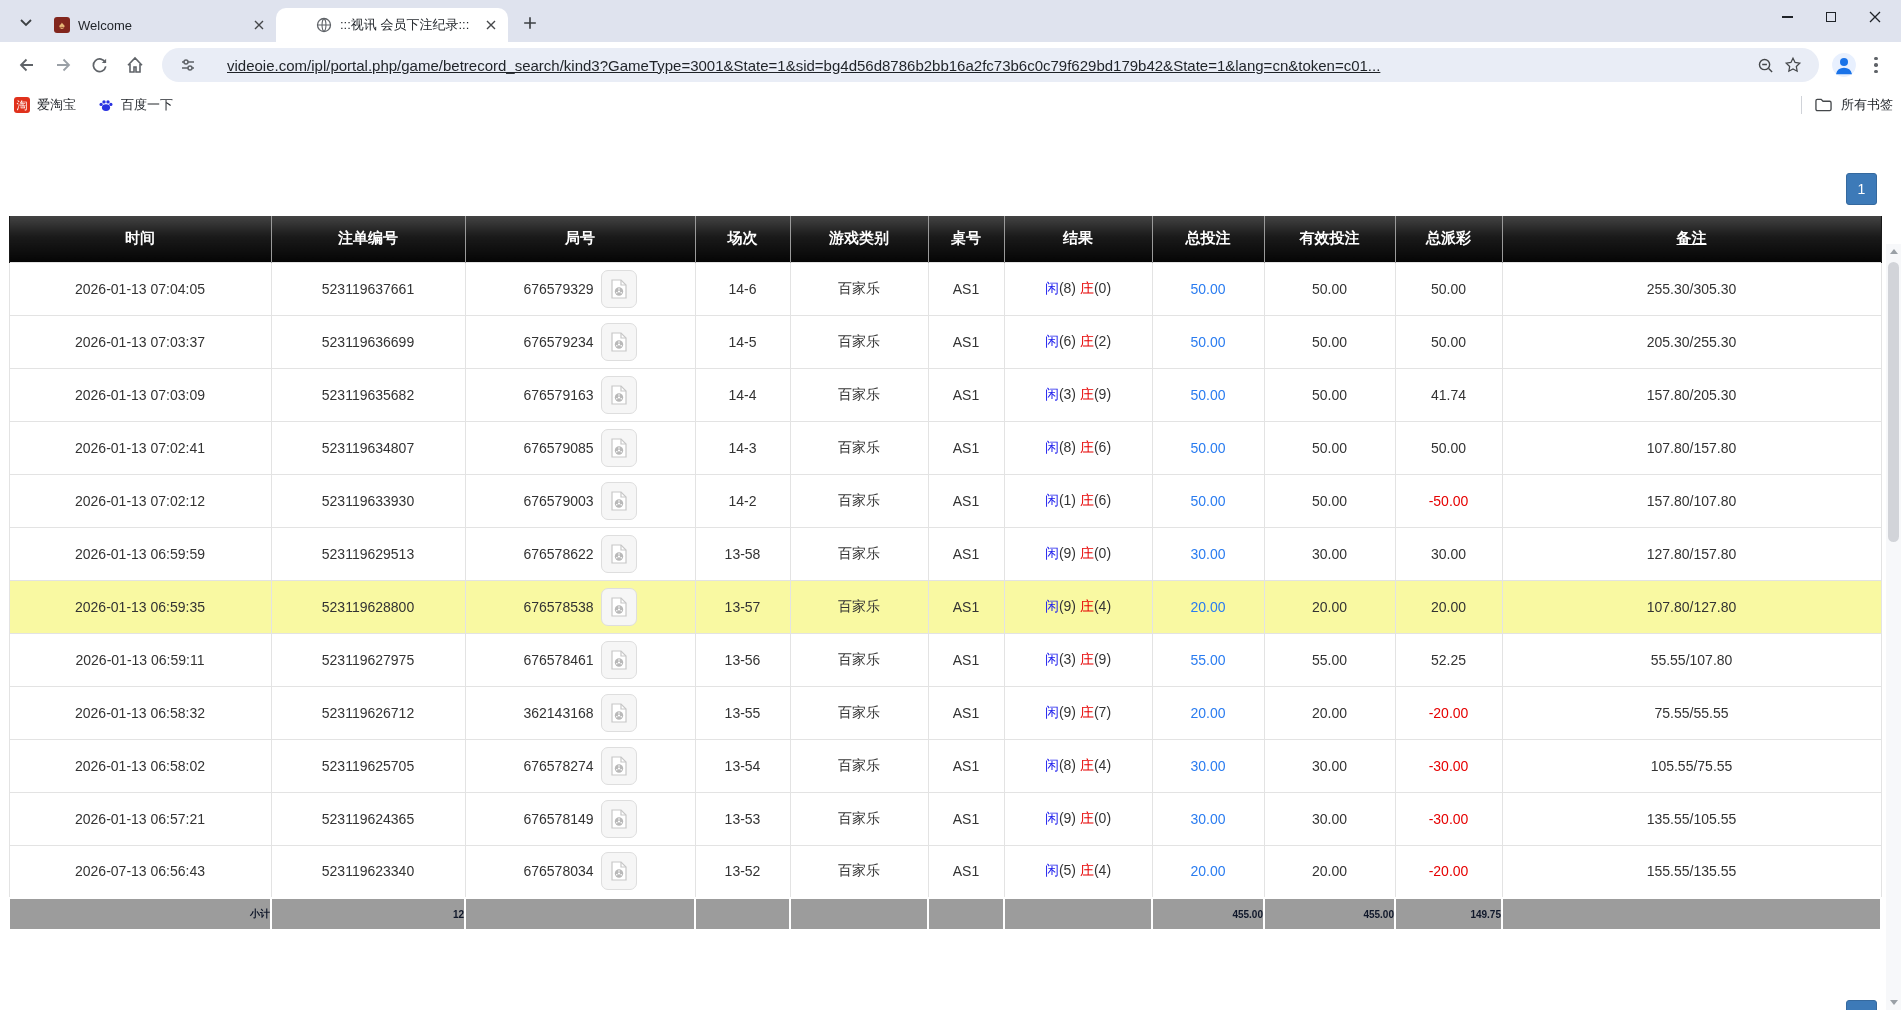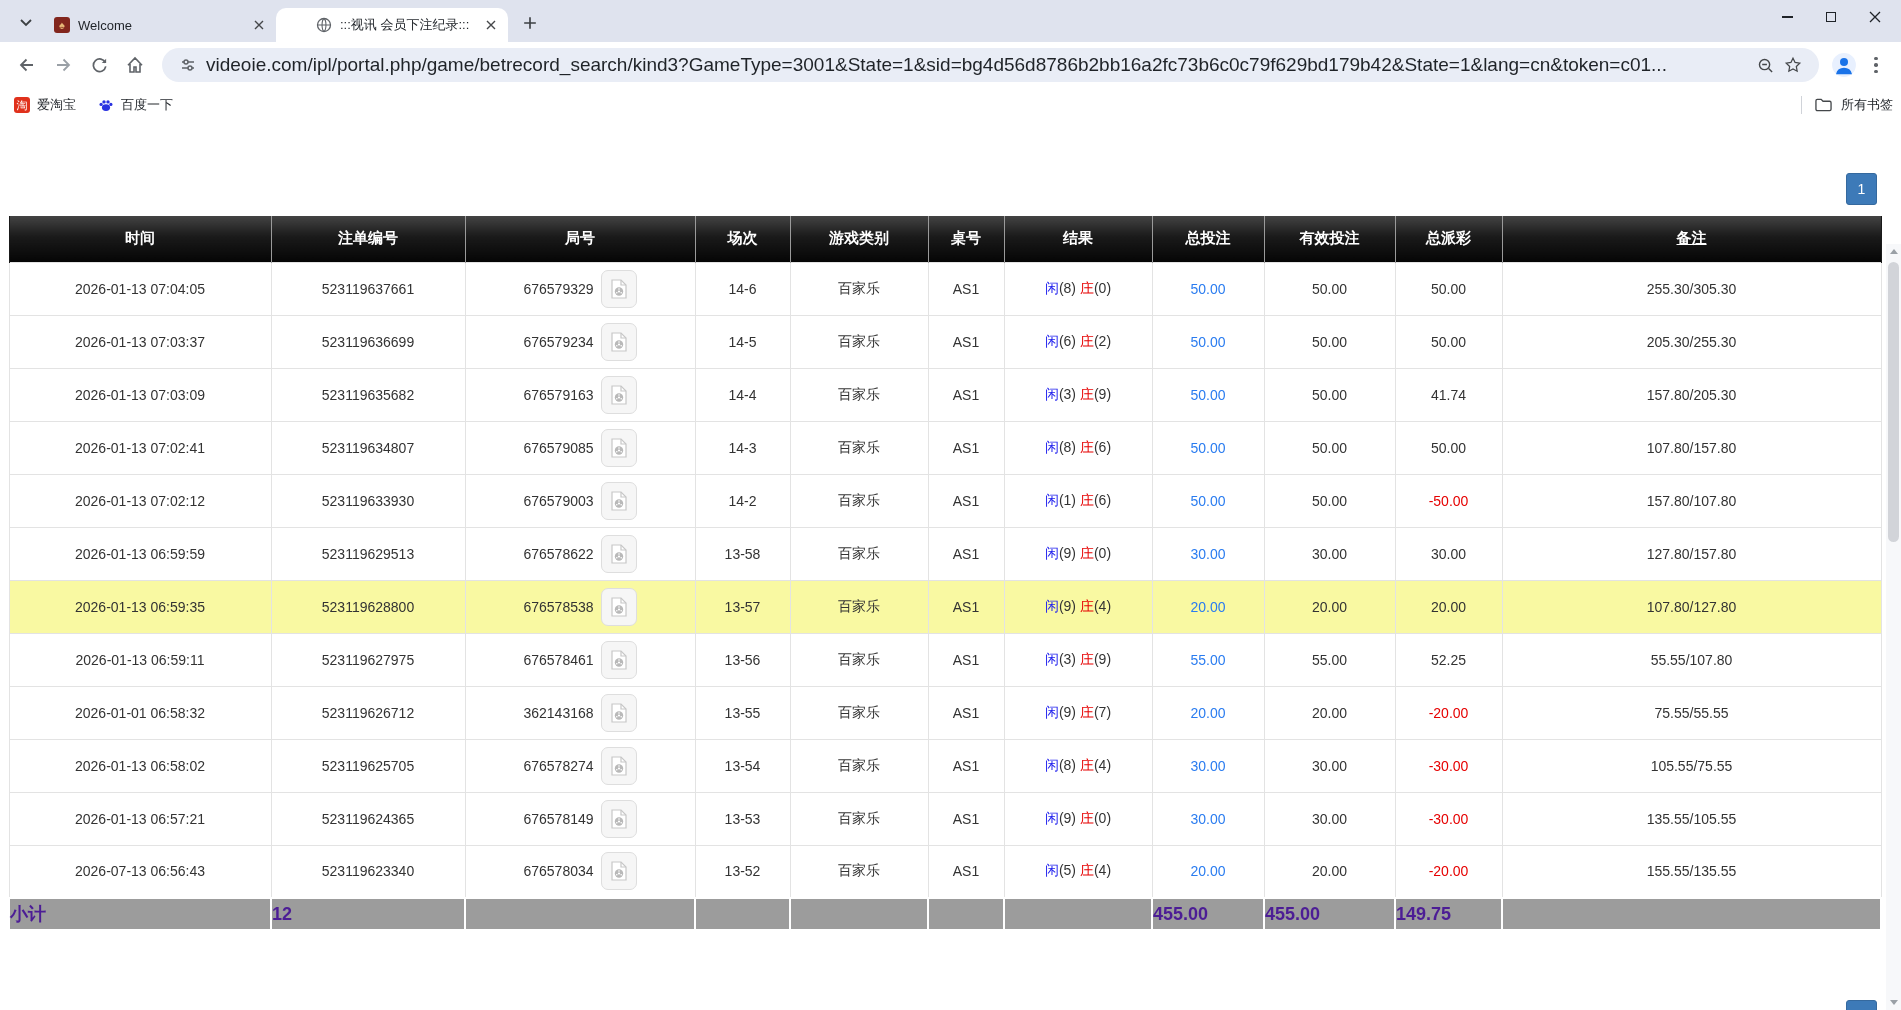--- a/index.html
+++ b/index.html
@@ -17,21 +17,21 @@
   .newtab { width:28px; height:28px; margin:0 0 5px 8px; display:flex; align-items:center; justify-content:center; border-radius:50%; }
   .win-controls { position:absolute; right:4px; top:0; height:34px; display:flex; }
   .wc { width:44px; height:34px; display:flex; align-items:center; justify-content:center; }
   .wc-min i { display:block; width:11px; height:2px; background:#1f2328; }
   .wc-max i { display:block; width:10px; height:10px; border:1.5px solid #1f2328; }
 
   
   .toolbar { height:46px; background:#fff; display:flex; align-items:center; padding:0 10px; }
   .tb-btn { width:34px; height:34px; border-radius:50%; display:flex; align-items:center; justify-content:center; flex:0 0 auto; margin-right:2px; }
   .omnibox { flex:1; min-width:0; height:34px; background:#e9edf6; border-radius:17px; display:flex; align-items:center; padding:0 12px; margin:0 8px; }
-  .omnibox .url { flex:1; min-width:0; font-size:19px; color:#1f2328; white-space:nowrap; overflow:hidden; margin-left:4px; }
+  .omnibox .url { flex:1; min-width:0; font-size:15px; color:#1f2328; white-space:nowrap; overflow:hidden; margin-left:25px;text-decoration:underline; }
   .omni-ico { flex:0 0 auto; display:flex; align-items:center; justify-content:center; width:28px; height:28px; border-radius:50%; }
   .avatar-btn { width:34px; height:34px; display:flex; align-items:center; justify-content:center; flex:0 0 auto; }
   .menu-btn { width:30px; height:34px; display:flex; flex-direction:column; align-items:center; justify-content:center; gap:3px; flex:0 0 auto; }
   .menu-btn i { width:3.5px; height:3.5px; border-radius:50%; background:#5f6368; }
 
   
   .bookmarks { height:34px; background:#fff; display:flex; align-items:center; padding:0 14px; font-size:13px; color:#1f2328; position:relative; }
   .bm-item { display:flex; align-items:center; gap:7px; margin-right:22px; }
   .taobao-ico { width:16px; height:16px; border-radius:3px; background:#e0311c; color:#fff; font-size:11px; line-height:16px; text-align:center; }
   .bm-right { position:absolute; right:8px; display:flex; align-items:center; gap:9px; }
@@ -49,21 +49,21 @@
   thead th:last-child { border-right:1px solid #1a1a1a;text-decoration:underline; }
   tbody td { height:53px; border:1px solid #e3e3e3; text-align:center; background:#fff; }
   tbody tr.hl td { background:#f9f9a2; }
   .round-wrap { display:flex; align-items:center; justify-content:center; gap:7px; }
   .video-btn { width:36px; height:38px; background:#f6f6f6; border:1px solid #dedede; border-radius:7px; display:inline-flex; align-items:center; justify-content:center; }
   .blue { color:#2a7cf0; }
   .neg { color:#e60000; }
   .player { color:#2222ee; }
   .banker { color:#e60000; }
   .score { color:#333; }
-  tfoot td { height:32px; background:#9c9c9c; color:#4c1d95; font-weight:bold; font-size:18px; text-align:left; border:2px solid #fff; }
+  tfoot td { height:32px; background:#9c9c9c; color:#0f172a; font-weight:bold; font-size:10px; text-align:right; border:2px solid #fff; }
 
   
   .scrollbar { position:absolute; right:0; top:122px; bottom:0; width:15px; background:#f7f8fa; }
   .sb-up { height:15px; display:flex; align-items:center; justify-content:center; }
   .sb-up i { width:0; height:0; border-left:4px solid transparent; border-right:4px solid transparent; border-bottom:5px solid #9aa0a6; }
   .sb-down { position:absolute; bottom:0; left:0; right:0; height:15px; display:flex; align-items:center; justify-content:center; }
   .sb-down i { width:0; height:0; border-left:4px solid transparent; border-right:4px solid transparent; border-top:5px solid #9aa0a6; }
   .sb-thumb { position:absolute; top:18px; left:2px; width:11px; height:280px; border-radius:6px; background:#d2d4d9; }
 </style>
 </head>
@@ -463,21 +463,21 @@
           <td>13-56</td>
           <td>百家乐</td>
           <td>AS1</td>
           <td><span class="player">闲</span><span class="score">(3)</span> <span class="banker">庄</span><span class="score">(9)</span></td>
           <td><span class="blue">55.00</span></td>
           <td>55.00</td>
           <td>52.25</td>
           <td>55.55/107.80</td>
         </tr>
         <tr>
-          <td>2026-01-01 06:58:32</td>
+          <td>2026-01-13 06:58:32</td>
           <td>523119626712</td>
           <td>
             <div class="round-wrap">
               <span>362143168</span>
               <button class="video-btn">
                 <svg width="18" height="20" viewBox="0 0 18 20">
                   <path d="M2 1h9l5 5v13H2z" fill="#fff" stroke="#c7c7c7" stroke-width="1.2"></path>
                   <path d="M11 1v5h5" fill="none" stroke="#c7c7c7" stroke-width="1.2"></path>
                   <circle cx="9" cy="12.5" r="4.2" fill="#b9b9b9"></circle>
                   <circle cx="9" cy="12.5" r="1.1" fill="#fff"></circle>

